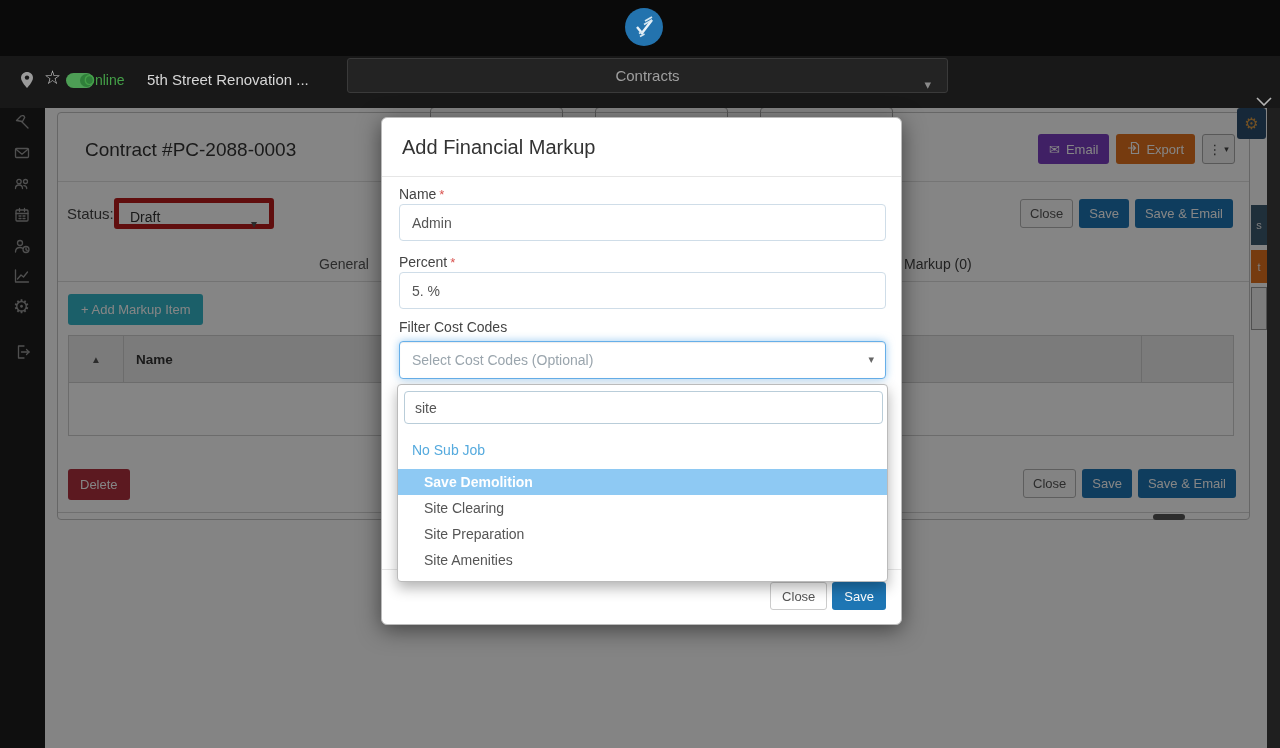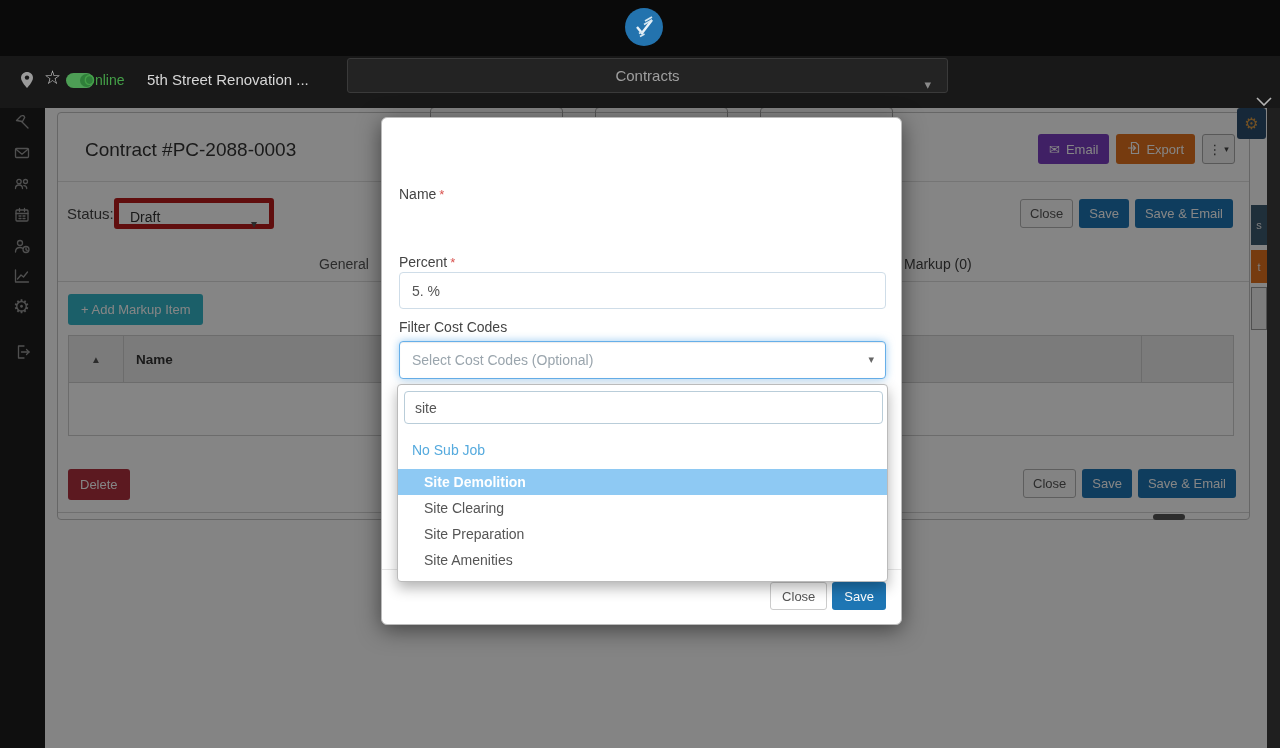--- a/index.html
+++ b/index.html
@@ -266,41 +266,45 @@
       <span>⚙</span>
     </div>
   <div class="frag frag-s">s</div>
   <div class="frag frag-t">t</div>
   <div class="frag frag-gray"></div>
   <div class="right-strip"></div>
 
   <div class="overlay"></div>
 
   <div class="modal">
+    <div class="modal-header">
+      <span class="modal-title">Add Financial Markup</span>
+    </div>
 
     <span class="fld-label lbl-name">
       <span>Name</span><span class="req">*</span>
     </span>
+    <input class="fld-input inp-name" value="Admin" style="">
 
     <span class="fld-label lbl-percent">
       <span>Percent</span><span class="req">*</span>
     </span>
     <input class="fld-input inp-percent" value="5. %" style="">
 
     <span class="fld-label lbl-filter">Filter Cost Codes</span>
     <div class="cc-select">
       <span class="cc-placeholder">Select Cost Codes (Optional)</span>
       <span class="cc-caret">▾</span>
     </div>
 
     <div class="cc-panel">
       <input class="cc-search" value="site" style="">
       <span class="cc-group">No Sub Job</span>
       <div class="cc-options">
-        <div class="cc-option hl">Site Demolition</div>
+        <div class="cc-option hl">Save Demolition</div>
         <div class="cc-option">Site Clearing</div>
         <div class="cc-option">Site Preparation</div>
         <div class="cc-option">Site Amenities</div>
       </div>
     </div>
 
     <div class="modal-footer">
       <div class="wrap">
         <div class="btn btn-m-close">Close</div>
         <div class="btn btn-m-save">Save</div>

